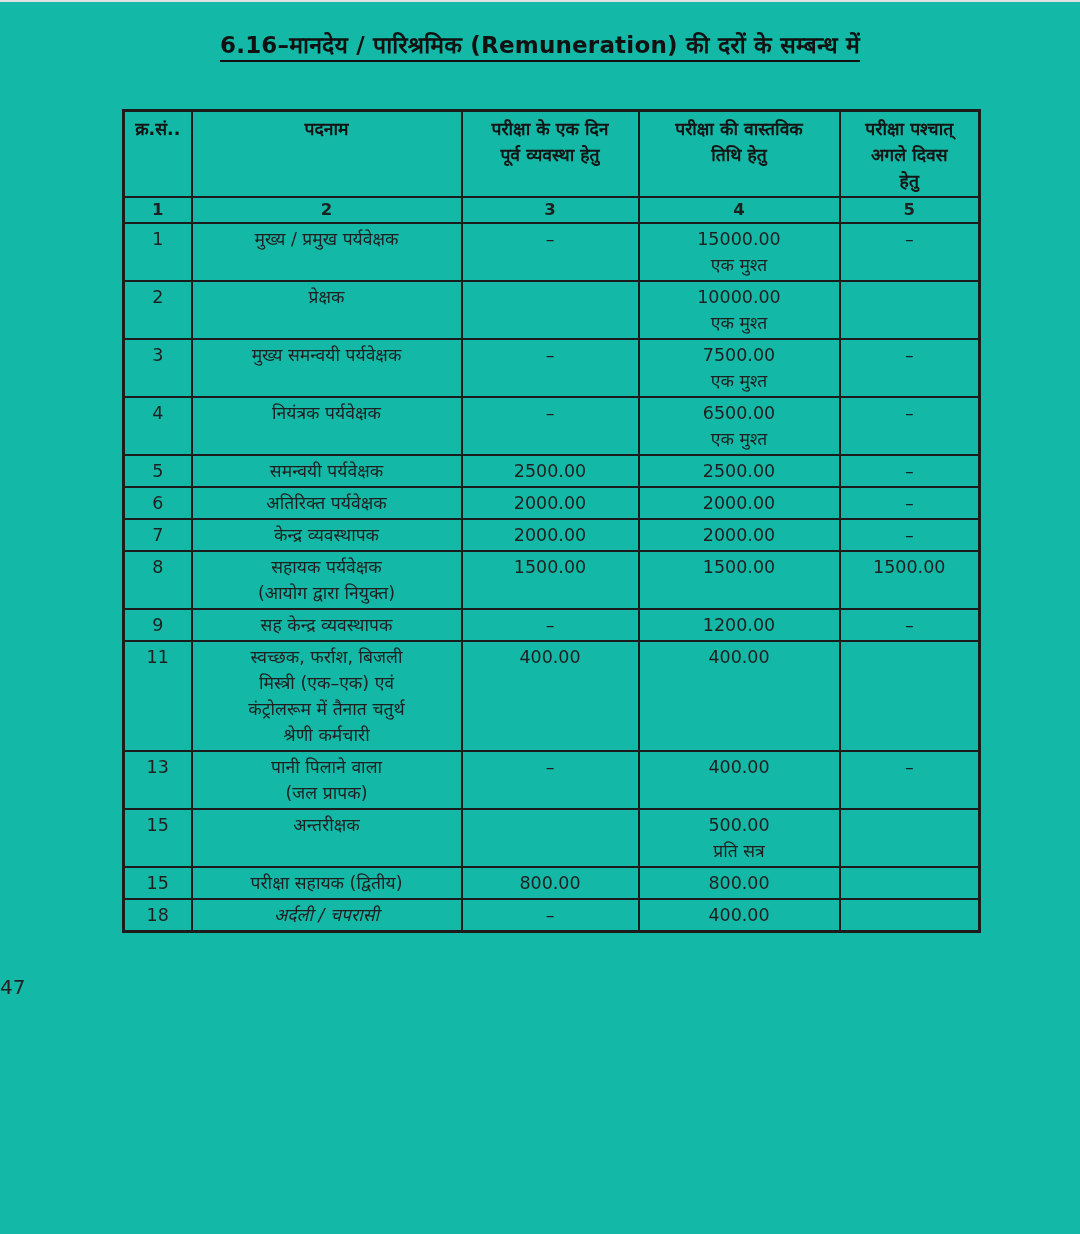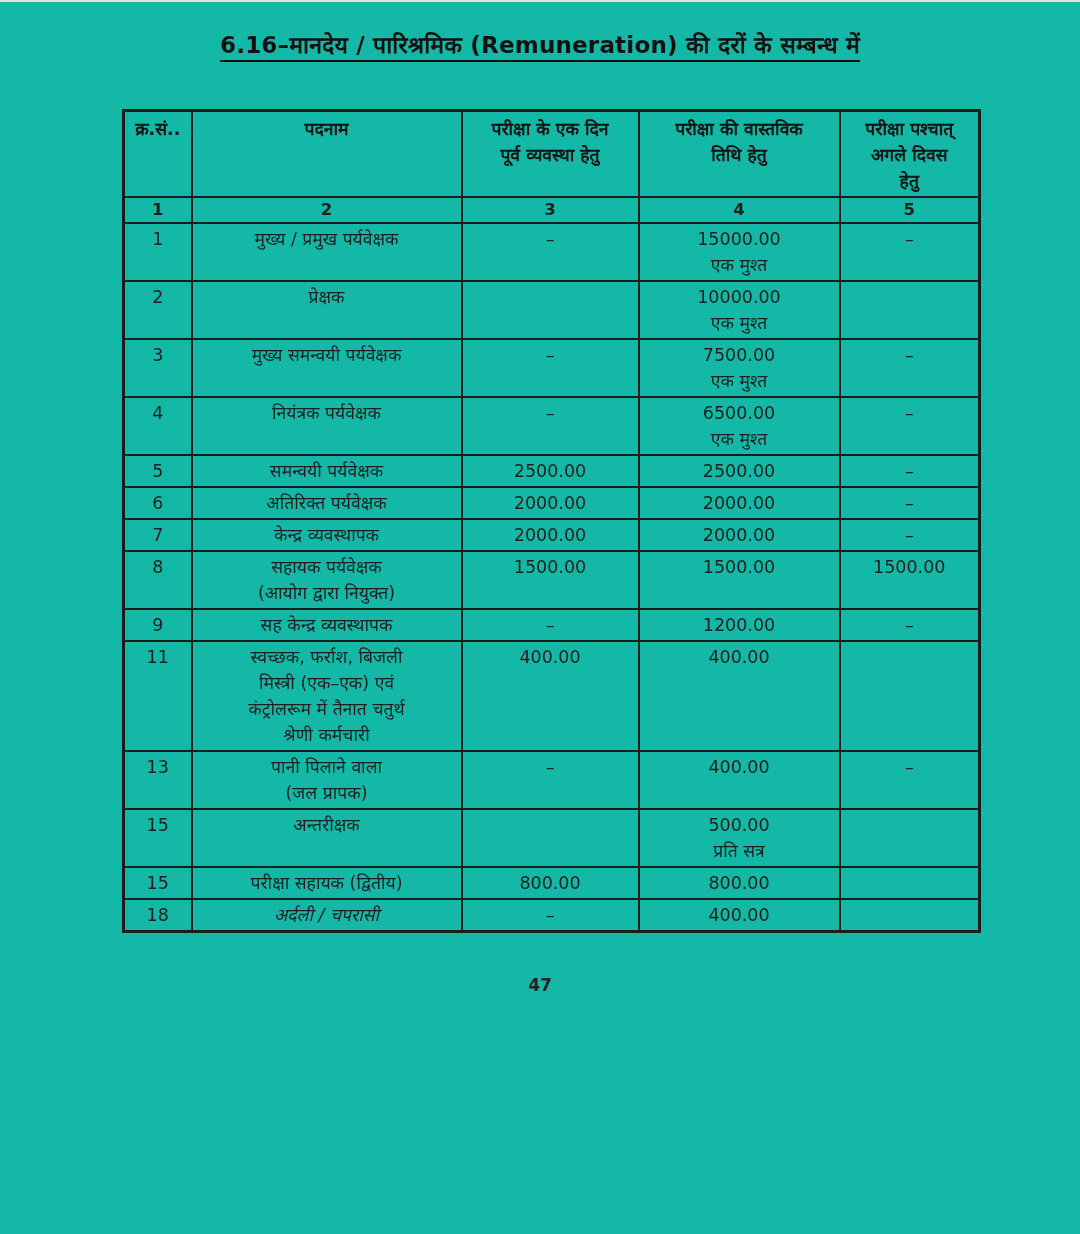--- a/index.html
+++ b/index.html
@@ -57,23 +57,23 @@
     font-weight: bold;
     height: 24px;
     line-height: 20px;
     font-size: 16.5px;
   }
   td.cell-serial { font-size: 16.5px; }
   td.cell-amount { font-size: 16.5px; }
   td.align-left { text-align: left; padding-left: 7px; font-style: italic; }
   .page-number {
     margin-top: 42px;
-    text-align: center;
-    font-size: 17px;
-    font-weight: bold;
+    text-align: left;
+    font-size: 20px;
+    font-weight: normal;
     color: #222;
   }
 </style>
 </head>
 <body>
 
 <div class="page">
 
   <div class="doc-title">6.16–मानदेय / पारिश्रमिक (Remuneration) की दरों के सम्बन्ध में</div>
 

